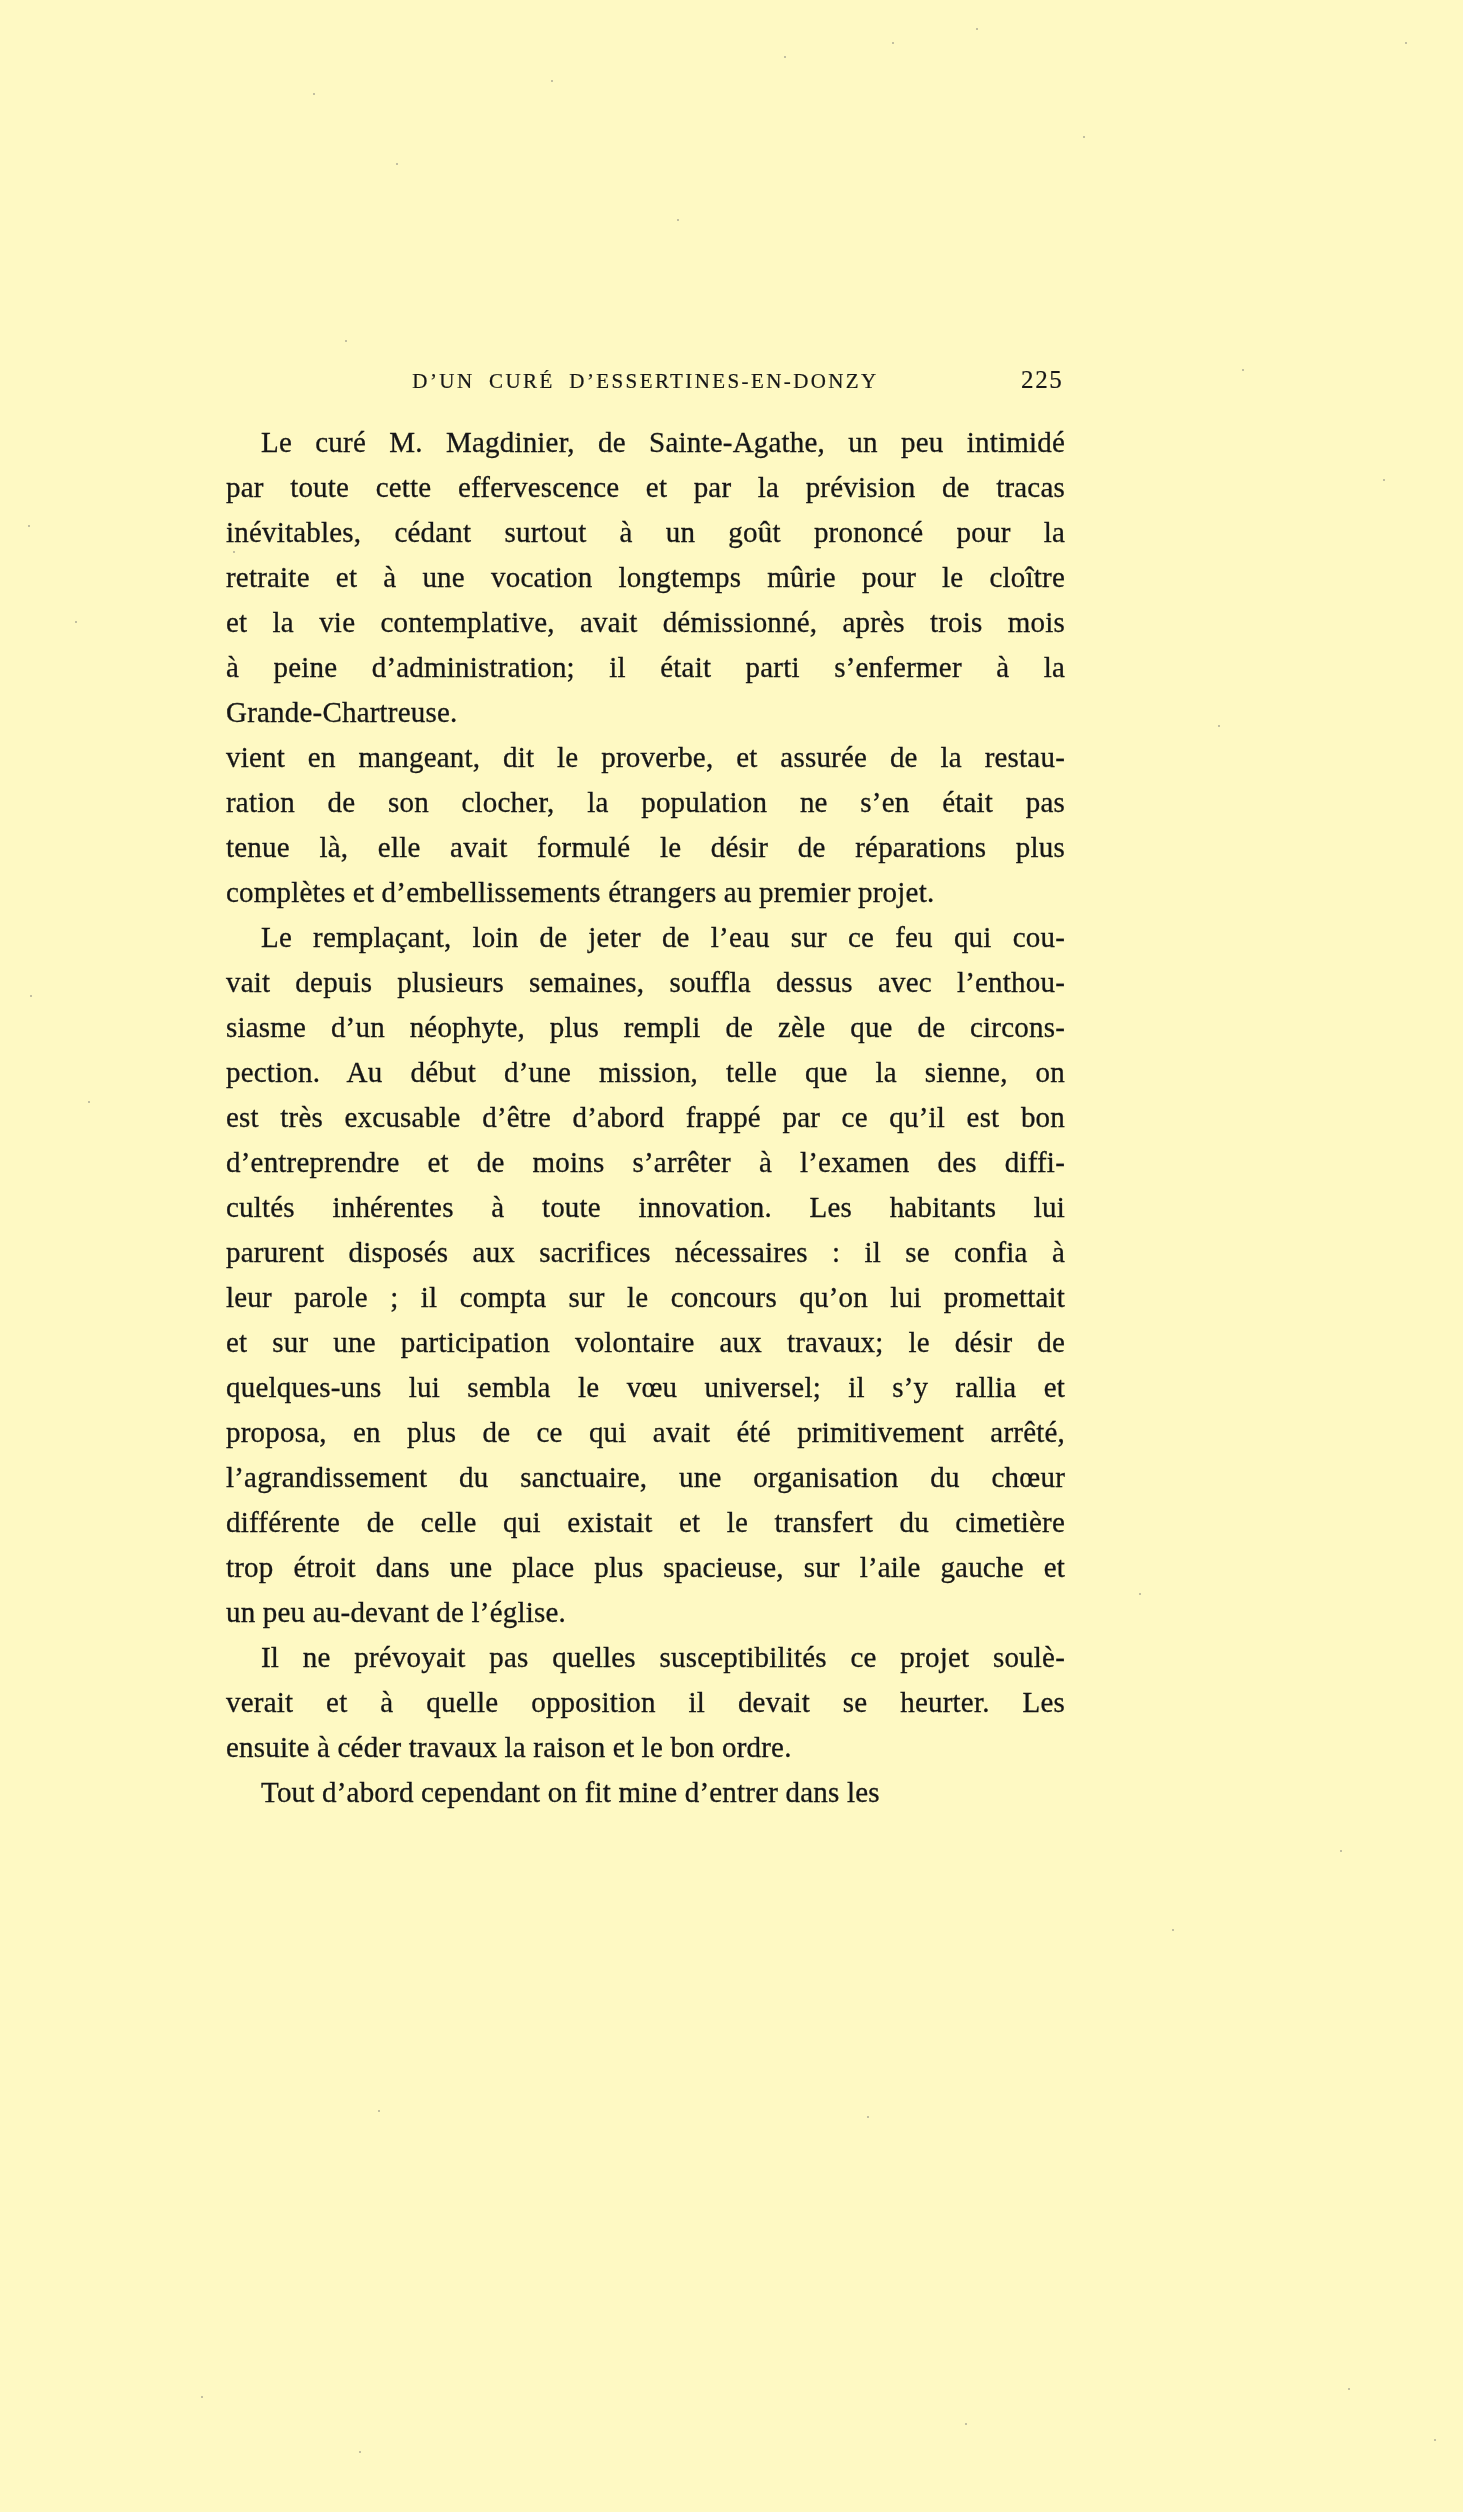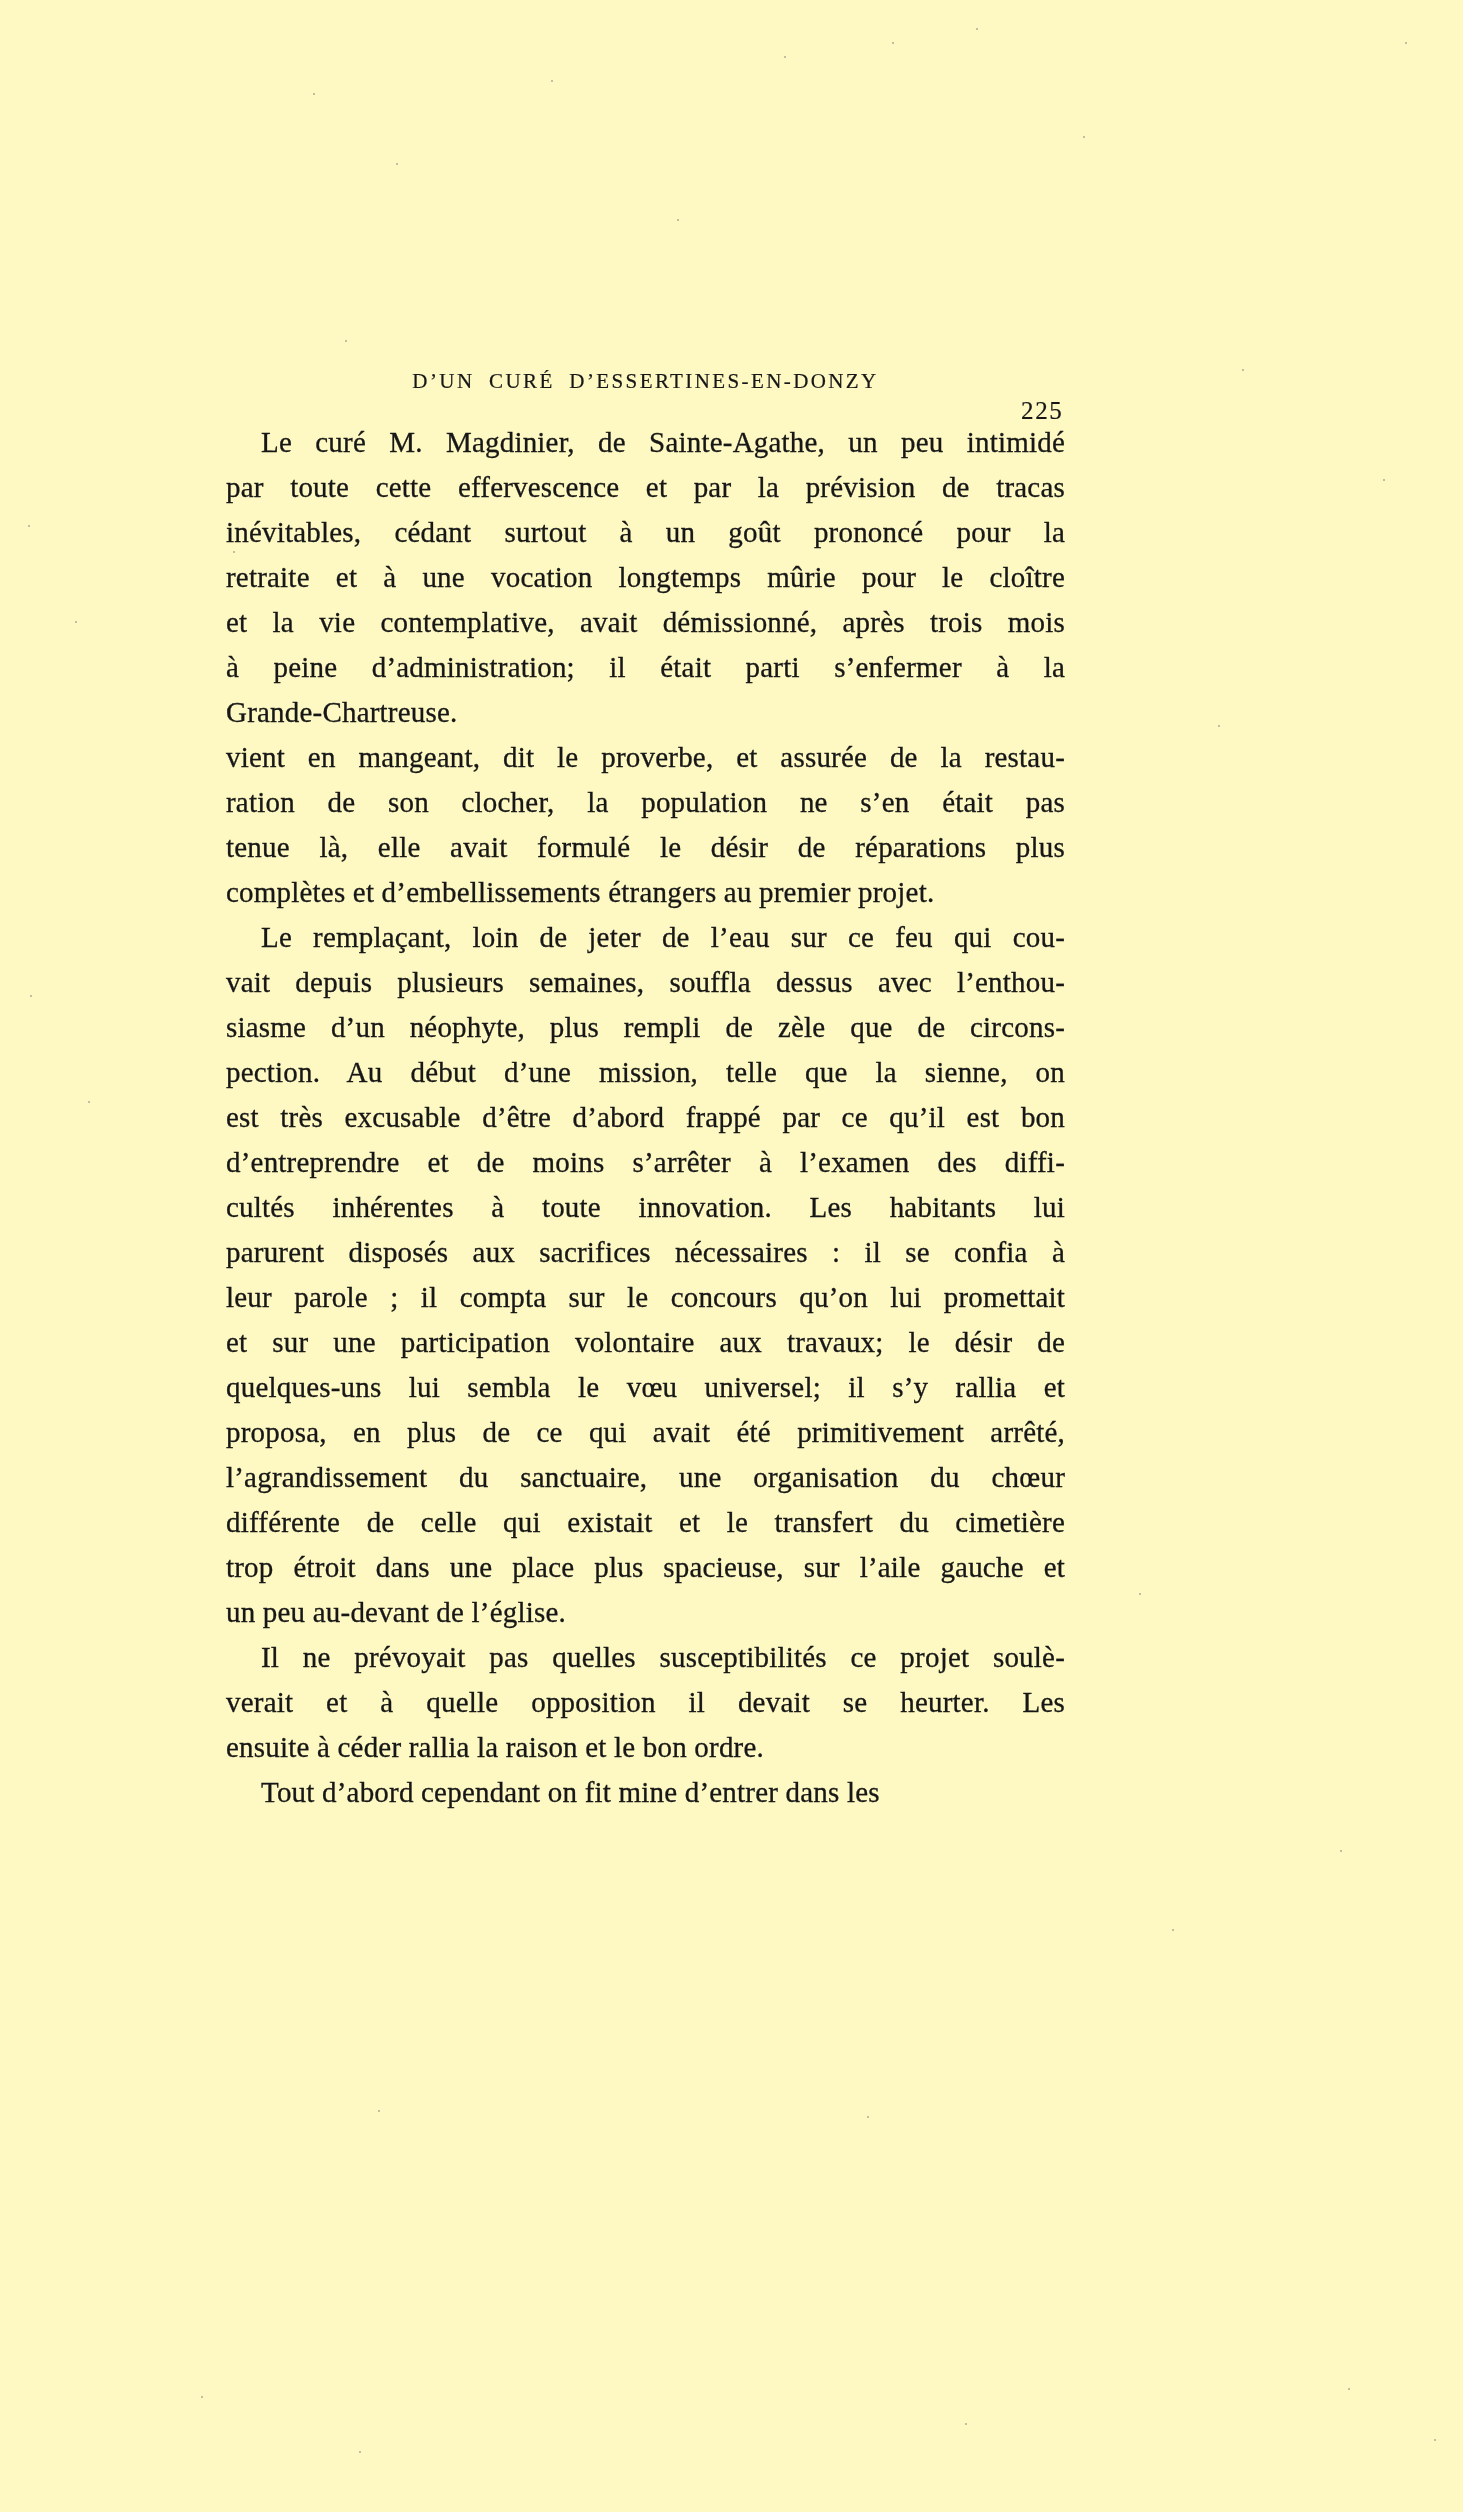--- a/index.html
+++ b/index.html
@@ -35,21 +35,20 @@
     word-spacing: 7px;
     white-space: nowrap;
     -webkit-text-stroke: 0.2px currentColor;
   }
   .page-number {
     position: absolute;
     right: 1.6px;
     top: 0;
     font-size: 25px;
     letter-spacing: 1.6px;
-    margin-top: 31px;
     -webkit-text-stroke: 0.2px currentColor;
   }
   
   .text-block {
     position: absolute;
     left: 226px;
     top: 420px;
     width: 839px;
     font-size: 29px;
     line-height: 45px;
@@ -114,21 +113,21 @@
         <div class="line just">quelques-uns lui sembla le vœu universel; il s’y rallia et</div>
         <div class="line just">proposa, en plus de ce qui avait été primitivement arrêté,</div>
         <div class="line just">l’agrandissement du sanctuaire, une organisation du chœur</div>
         <div class="line just">différente de celle qui existait et le transfert du cimetière</div>
         <div class="line just">trop étroit dans une place plus spacieuse, sur l’aile gauche et</div>
         <div class="line end">un peu au-devant de l’église.</div>
       </div>
       <div class="para indent">
         <div class="line just">Il ne prévoyait pas quelles susceptibilités ce projet soulè-</div>
         <div class="line just">verait et à quelle opposition il devait se heurter. Les</div>
-        <div class="line end">ensuite à céder rallia la raison et le bon ordre.</div>
+        <div class="line end">ensuite à céder travaux la raison et le bon ordre.</div>
       </div>
       <div class="para indent">
         <div class="line end">Tout d’abord cependant on fit mine d’entrer dans les</div>
       </div>
     </div>
 
   <div id="speckles">
       <div class="speckle" style="left: 313px; top: 93px;"></div>
       <div class="speckle" style="left: 551px; top: 80px;"></div>
       <div class="speckle" style="left: 784px; top: 56px;"></div>

